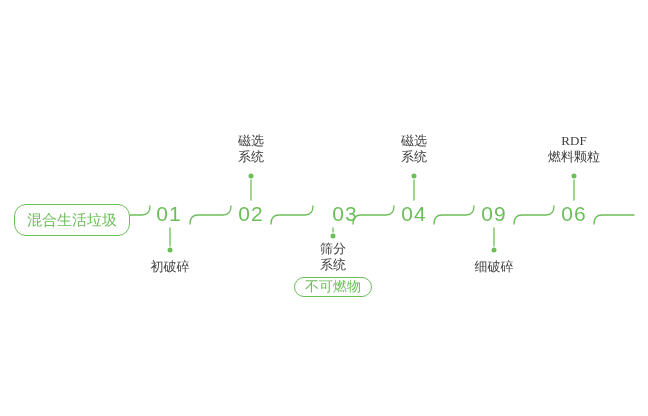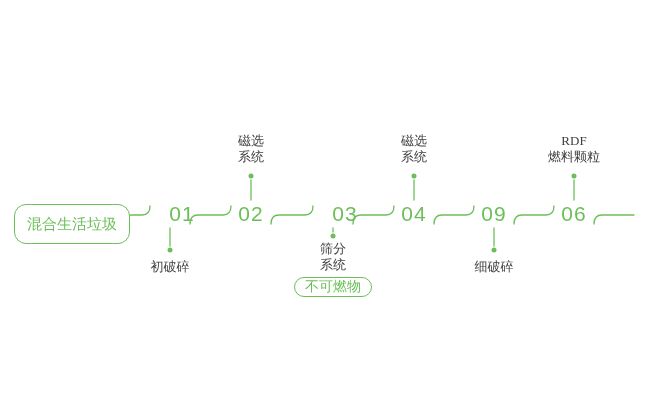--- a/index.html
+++ b/index.html
@@ -41,21 +41,21 @@
   .pill{
     position:absolute;
     box-sizing:border-box;
     border:1px solid var(--green);
     color:var(--green);
     background:var(--background);
     display:flex;align-items:center;justify-content:center;
     white-space:nowrap;
   }
   .pill-start{
-    left:14px;top:204px;height:40px;width:116px;
+    left:14px;top:204px;height:32px;width:116px;
     border-radius:12px;font-size:15px;
   }
   .pill-output{
     left:333px;top:277px;height:20px;min-width:78px;
     padding:0 10px;border-radius:11px;font-size:14px;
     transform:translateX(-50%);
   }
 </style>
 </head>
 <body>
@@ -87,21 +87,21 @@
       <circle class="dot" cx="414" cy="176" r="2.5"></circle>
       <circle class="dot" cx="494" cy="250" r="2.5"></circle>
       <circle class="dot" cx="574" cy="176" r="2.5"></circle>
     </g>
   </svg>
 
   <div class="pill pill-start">
     <span>混合生活垃圾</span>
   </div>
 
-  <span class="step-number" style="left:182px;top:203px;">01</span>
+  <span class="step-number" style="left:169px;top:203px;">01</span>
   <span class="step-number" style="left:251px;top:203px;text-align:center;">02</span>
   <span class="step-number" style="left:333px;top:203px;margin-left:12px;">03</span>
   <span class="step-number" style="left:414px;top:203px;">04</span>
   <span class="step-number" style="left:494px;top:203px;">09</span>
   <span class="step-number" style="left:574px;top:203px;">06</span>
 
   <div class="step-label" style="left:170px;top:259px;">初破碎</div>
   <div class="step-label" style="left:333px;top:241px;">筛分
 系统</div>
   <div class="step-label" style="left:494px;top:259px;">细破碎</div>

